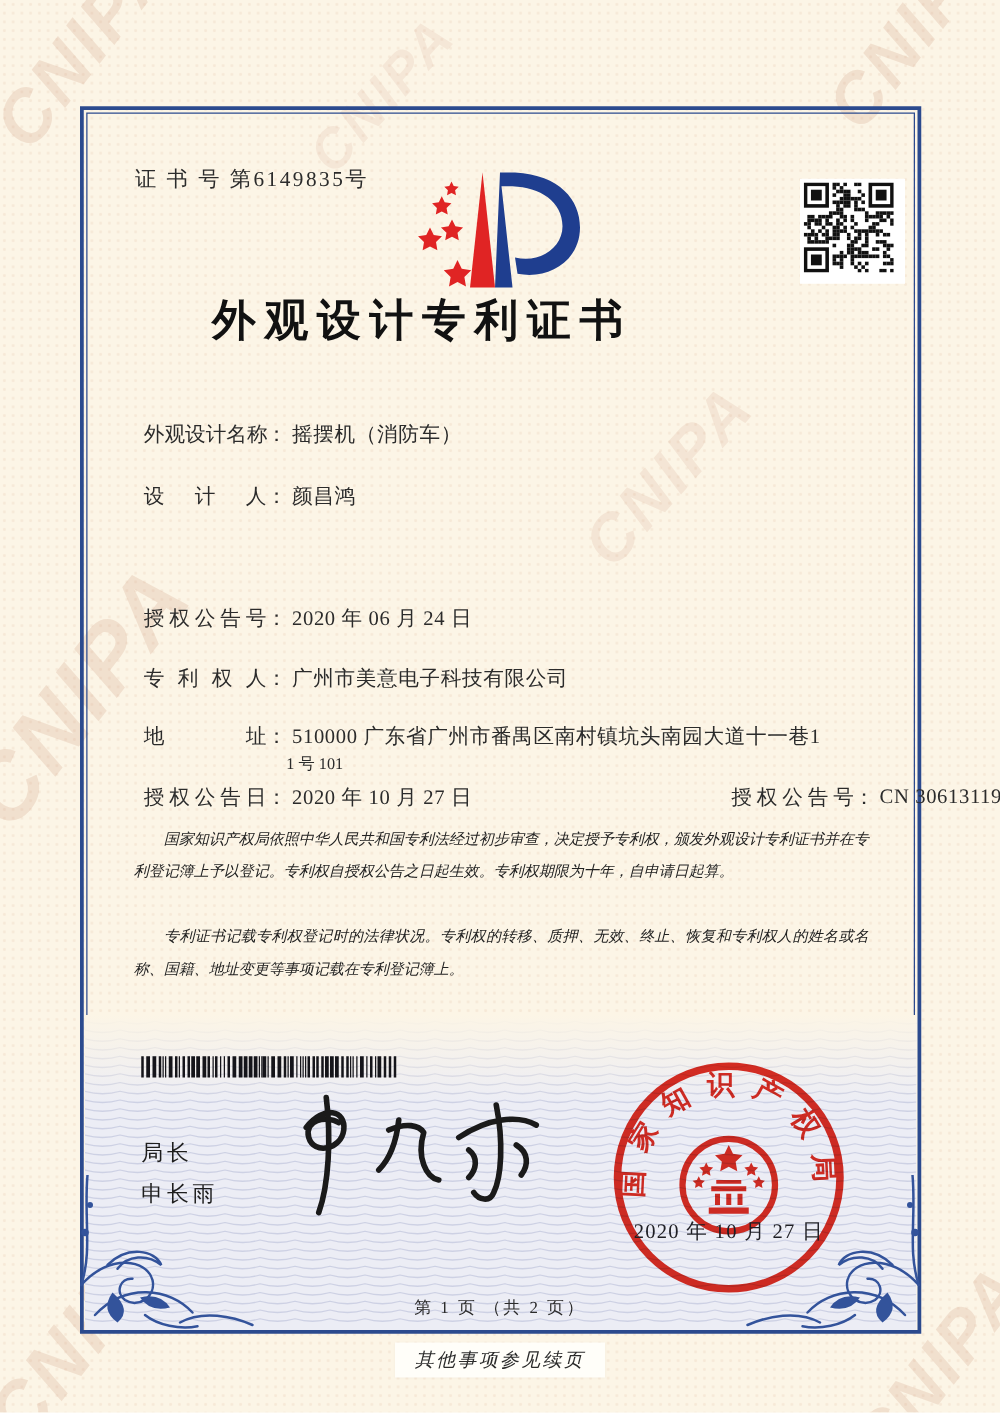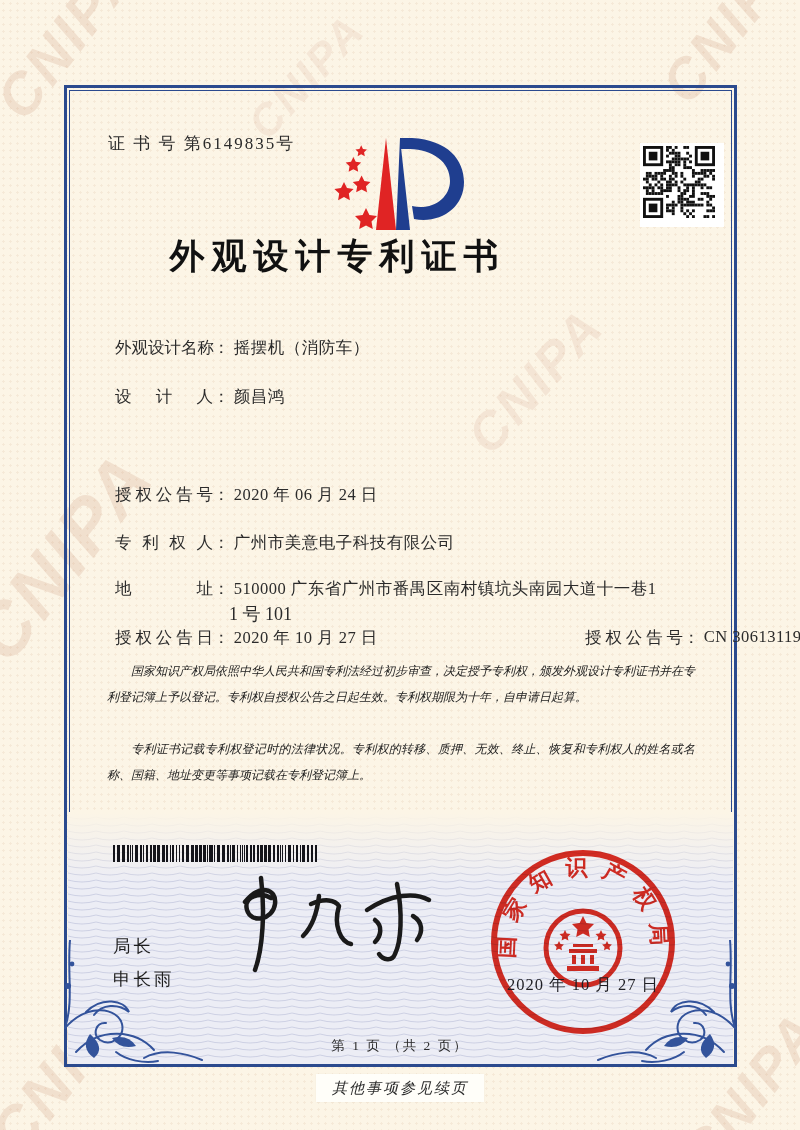--- a/index.html
+++ b/index.html
@@ -20,32 +20,32 @@
   .frame-inner{position:absolute;left:2px;top:2px;right:2px;bottom:2px;border:1px solid #2b4a8e;}
   .certno{position:absolute;left:108px;top:132px;font-size:17px;letter-spacing:2px;}
   .logo{position:absolute;left:330px;top:130px;width:150px;height:105px;}
   .qr{position:absolute;left:640px;top:143px;width:78px;height:78px;background:#fff;padding:3px;}
   .title{position:absolute;left:0;top:233px;width:675px;text-align:center;
     font-size:35px;font-weight:bold;letter-spacing:7px;color:#111;}
   .frow{position:absolute;left:115px;font-size:16.5px;white-space:nowrap;}
   .flabel{display:inline-block;width:98px;text-align:justify;text-align-last:justify;vertical-align:top;}
   .fcolon{display:inline-block;vertical-align:top;}
   .fvalue{display:inline-block;vertical-align:top;letter-spacing:.5px;}
-  .addr2{position:absolute;left:229px;top:602px;font-size:18px;}
+  .addr2{position:absolute;left:229px;top:602px;font-size:13px;}
   .pair2{position:absolute;left:470px;top:0;}
   .para{position:absolute;left:107px;width:588px;font-size:12px;line-height:26px;
     text-align:justify;font-style:italic;color:#222;}
   .para .ind{display:inline-block;width:2em;}
   .band{position:absolute;left:68px;top:812px;width:665px;height:252px;background:#ecedf5;}
   .bandfade{position:absolute;left:0;top:0;width:100%;height:70px;
     background:linear-gradient(to bottom,#fcf5e6,rgba(252,245,230,0));}
   .barcode{position:absolute;left:113px;top:845px;width:205px;height:17px;display:flex;align-items:stretch;}
   .barcode div{background:#15151a;}
   .signer{position:absolute;left:113px;font-size:17.5px;letter-spacing:3px;
-    font-family:"Liberation Sans","DejaVu Sans",sans-serif;color:#1e1e1e;margin-top:24px;}
+    font-family:"Liberation Sans","DejaVu Sans",sans-serif;color:#1e1e1e;}
   .sig-svg{position:absolute;left:215px;top:870px;}
   .seal{position:absolute;left:487px;top:846px;width:192px;height:192px;mix-blend-mode:multiply;opacity:.95;}
   .seal-date{position:absolute;left:0;top:128px;width:192px;text-align:center;
     font-size:16.5px;letter-spacing:1px;color:#15151a;font-style:normal;}
   .pageinfo{position:absolute;left:0;top:1037px;width:800px;text-align:center;font-size:13.5px;letter-spacing:2px;}
   .contnote{position:absolute;left:50%;transform:translateX(-50%);top:1074px;background:#fffef9;
     padding:5px 16px 4px 16px;font-size:15px;letter-spacing:2px;font-style:italic;box-shadow:0 0 2px rgba(0,0,0,.04);}
   svg{display:block;}
 </style>
 </head>

